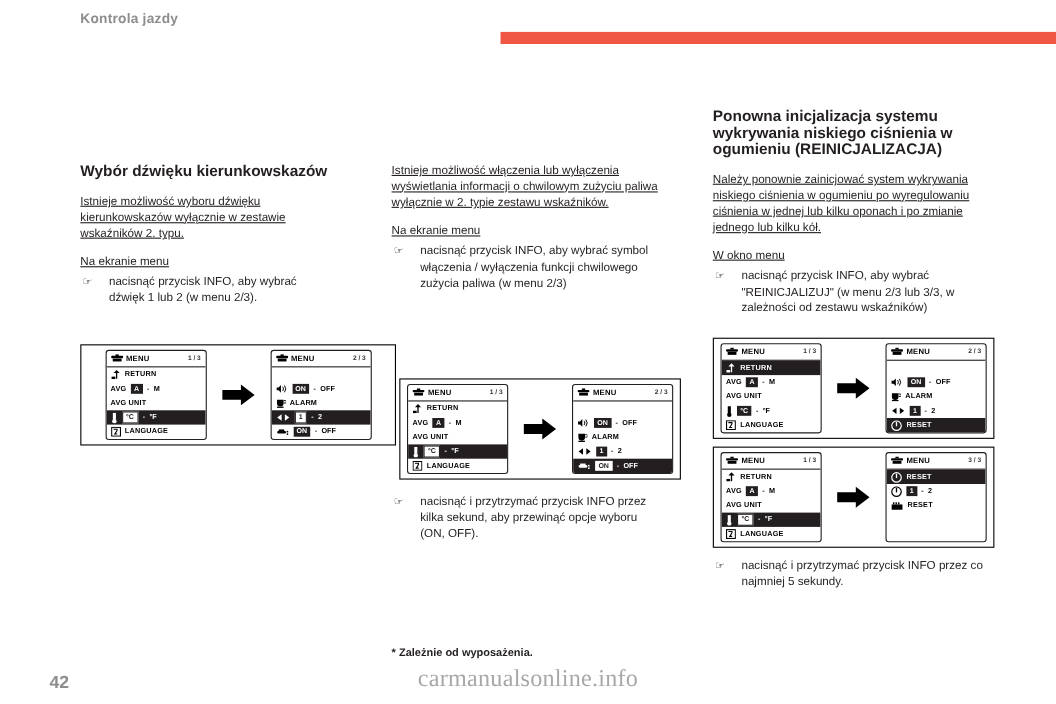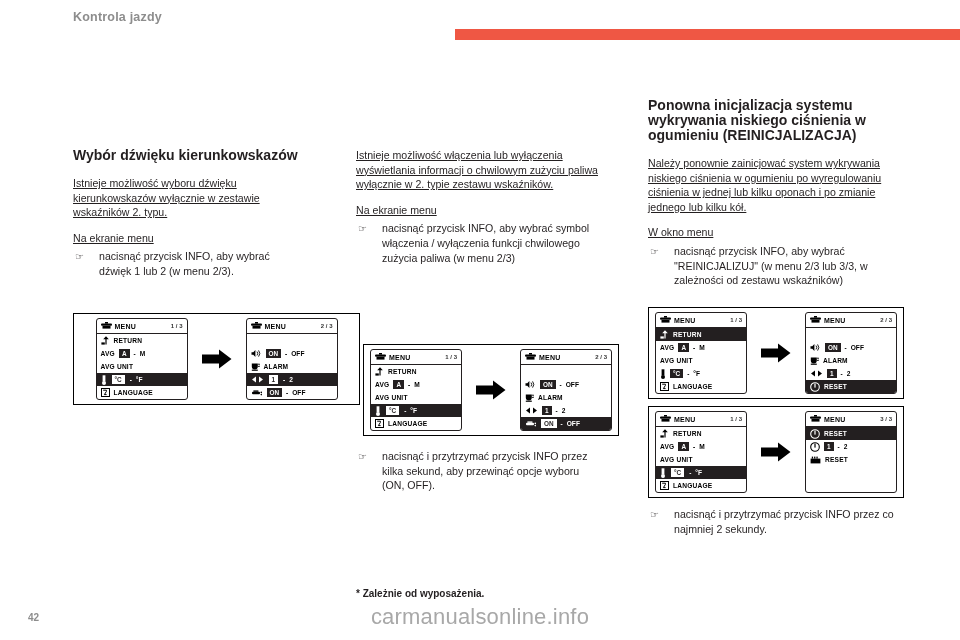--- a/index.html
+++ b/index.html
@@ -18,30 +18,30 @@
     font-size: 12.5px; font-weight: bold; color: #8d8d8d;
     letter-spacing: .2px;
   }
   .hdr-bar {
     position: absolute; left: 455px; top: 29px;
     width: 505px; height: 11px; background: #ef5744;
   }
 
   
   .pagenum {
-    position: absolute; left: 28px; top: 612px;
-    font-size: 10px; font-weight: bold; color: #8d8d8d;
+    position: absolute; left: 45px; top: 612px;
+    font-size: 16px; font-weight: bold; color: #8d8d8d;
   }
 
   
   .watermark {
     position: absolute; left: 0; top: 604px; width: 960px;
     text-align: center;
     font-size: 22px; color: #a8a8a8; letter-spacing: .2px;
-    font-family: Liberation Sans, sans-serif;
+    font-family: Liberation Serif, serif;
   }
 
   
   .col { position: absolute; color: #231f20; }
   .col-1 { left: 73px; top: 148px; width: 232px; }
   .col-2 { left: 356px; top: 148px; width: 245px; }
   .col-3 { left: 648px; top: 98px;  width: 250px; }
 
   h2.sect {
     font-size: 14px; font-weight: bold; line-height: 15px;
@@ -182,21 +182,21 @@
         <span class="hand">☞</span>
         <span>nacisnąć przycisk INFO, aby wybrać "REINICJALIZUJ" (w menu 2/3 lub 3/3, w zależności od zestawu wskaźników)</span>
       </li>
     </ul>
   </div>
 
   <div class="col" style="left:648px; top:507px; width:250px;">
     <ul class="bullets">
       <li>
         <span class="hand">☞</span>
-        <span>nacisnąć i przytrzymać przycisk INFO przez co najmniej 2 sekundy.</span>
+        <span>nacisnąć i przytrzymać przycisk INFO przez co najmniej 5 sekundy.</span>
       </li>
     </ul>
   </div>
 
   <div class="figure fig-1">
       <div class="lcd">
         <div class="lcd-head">
           <span class="gi">
             <svg width="11" height="8" viewBox="0 0 11 8">
               <rect x="0" y="1.5" width="11" height="2.2" rx="1" fill="currentColor"></rect>

